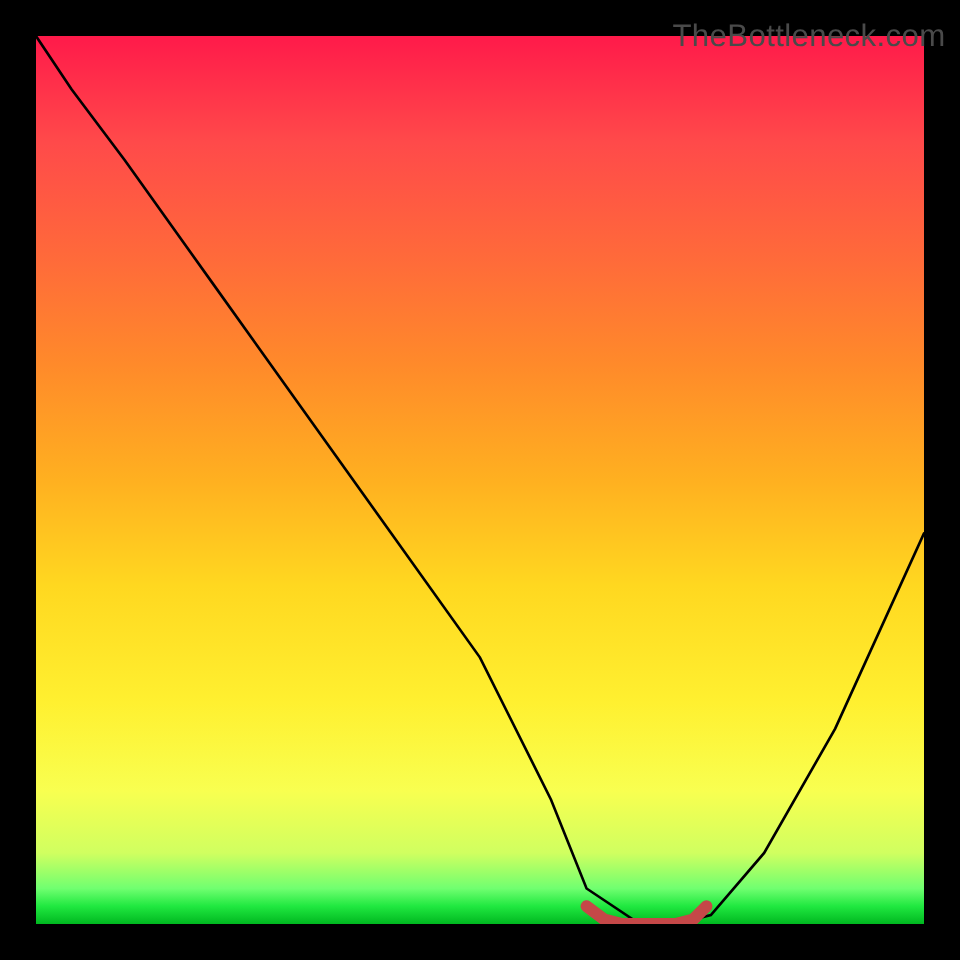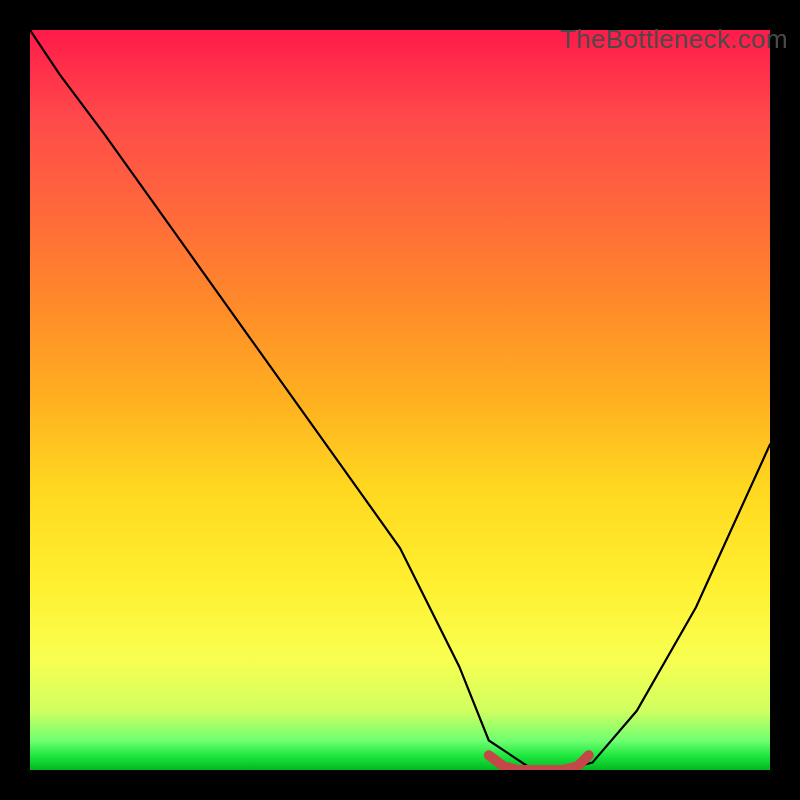--- a/index.html
+++ b/index.html
@@ -22,21 +22,21 @@
       #f8ff50 85%,
       #d0ff60 92%,
       #70ff70 96%,
       #20e840 98%,
       #10d030 99%,
       #00b820 100%
     );
   }
   .watermark {
     position: absolute;
-    top: 24px;
+    top: 14px;
     right: 12px;
     color: #4a4a4a;
     font-size: 26px;
     font-weight: 400;
     letter-spacing: 0.3px;
     z-index: 5;
   }
   svg.curve { position: absolute; inset: 0; width: 100%; height: 100%; }
 </style>
 </head>

